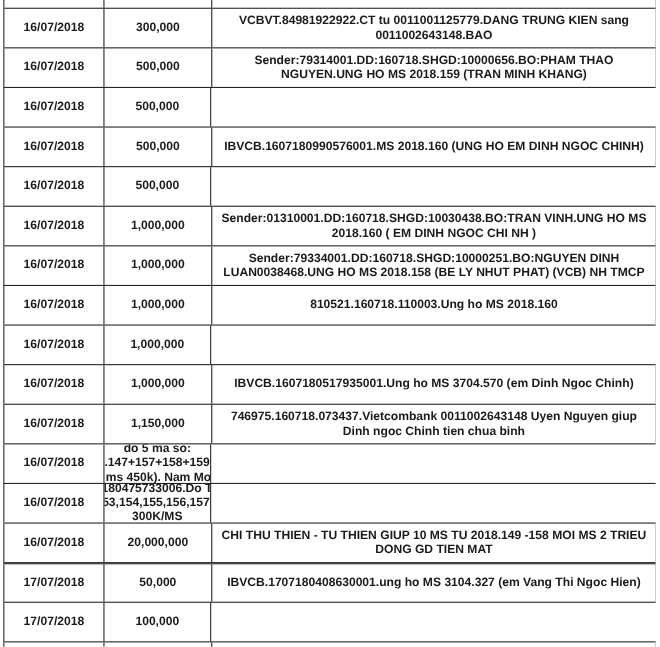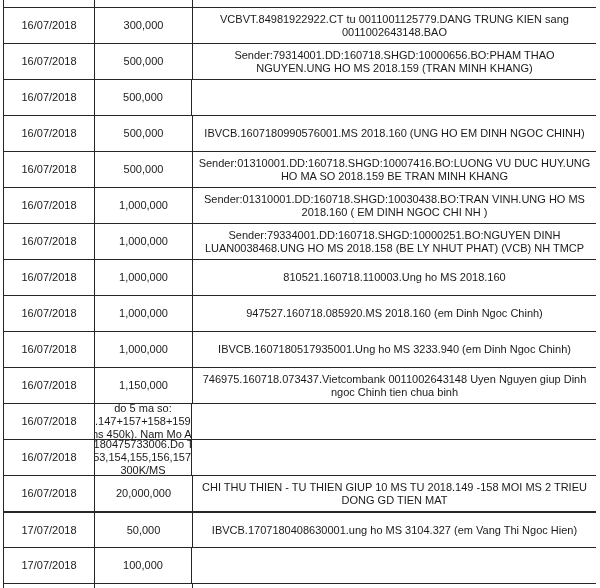--- a/index.html
+++ b/index.html
@@ -3,20 +3,21 @@
 <meta charset="utf-8">
 <style>
   html, body { margin: 0; padding: 0; }
   .page {
     position: relative;
     width: 596px;
     height: 588px;
     background: #ffffff;
     overflow: hidden;
     font-family: "Liberation Sans", sans-serif;
+    font-weight: bold;
   }
   .donation-table {
     position: absolute;
     left: 3px;
     top: 0;
     width: 594px;
   }
   .trow {
     display: grid;
     grid-template-columns: 91px 98px 1fr;
@@ -72,46 +73,44 @@
         <div class="cell">500,000</div>
       </div>
       <div class="trow">
         <div class="cell">16/07/2018</div>
         <div class="cell">500,000</div>
         <div class="cell">IBVCB.1607180990576001.MS 2018.160 (UNG HO EM DINH NGOC CHINH)</div>
       </div>
       <div class="trow">
         <div class="cell">16/07/2018</div>
         <div class="cell">500,000</div>
-        <div class="cell">Sender:01310001.DD:160718.SHGD:10007416.BO:LUONG VU DUC HUY.UNG HO MA SO 2018.159 BE TRAN MINH KHANG</div>
       </div>
       <div class="trow">
         <div class="cell">16/07/2018</div>
         <div class="cell">1,000,000</div>
         <div class="cell">Sender:01310001.DD:160718.SHGD:10030438.BO:TRAN VINH.UNG HO MS 2018.160 ( EM DINH NGOC CHI NH )</div>
       </div>
       <div class="trow">
         <div class="cell">16/07/2018</div>
         <div class="cell">1,000,000</div>
         <div class="cell">Sender:79334001.DD:160718.SHGD:10000251.BO:NGUYEN DINH LUAN0038468.UNG HO MS 2018.158 (BE LY NHUT PHAT) (VCB) NH TMCP</div>
       </div>
       <div class="trow">
         <div class="cell">16/07/2018</div>
         <div class="cell">1,000,000</div>
         <div class="cell">810521.160718.110003.Ung ho MS 2018.160</div>
       </div>
       <div class="trow">
         <div class="cell">16/07/2018</div>
         <div class="cell">1,000,000</div>
-        <div class="cell">947527.160718.085920.MS 2018.160 (em Dinh Ngoc Chinh)</div>
       </div>
       <div class="trow">
         <div class="cell">16/07/2018</div>
         <div class="cell">1,000,000</div>
-        <div class="cell">IBVCB.1607180517935001.Ung ho MS 3233.940 (em Dinh Ngoc Chinh)</div>
+        <div class="cell">IBVCB.1607180517935001.Ung ho MS 3704.570 (em Dinh Ngoc Chinh)</div>
       </div>
       <div class="trow">
         <div class="cell">16/07/2018</div>
         <div class="cell">1,150,000</div>
         <div class="cell">746975.160718.073437.Vietcombank 0011002643148 Uyen Nguyen giup Dinh ngoc Chinh tien chua binh</div>
       </div>
       <div class="trow">
         <div class="cell">16/07/2018</div>
         <div class="cell">IBVCB.1607180765945001.giup do 5 ma so: 2018.147+157+158+159+160 (moi ms 450k). Nam Mo A Di Da Phat.</div>
       </div>

